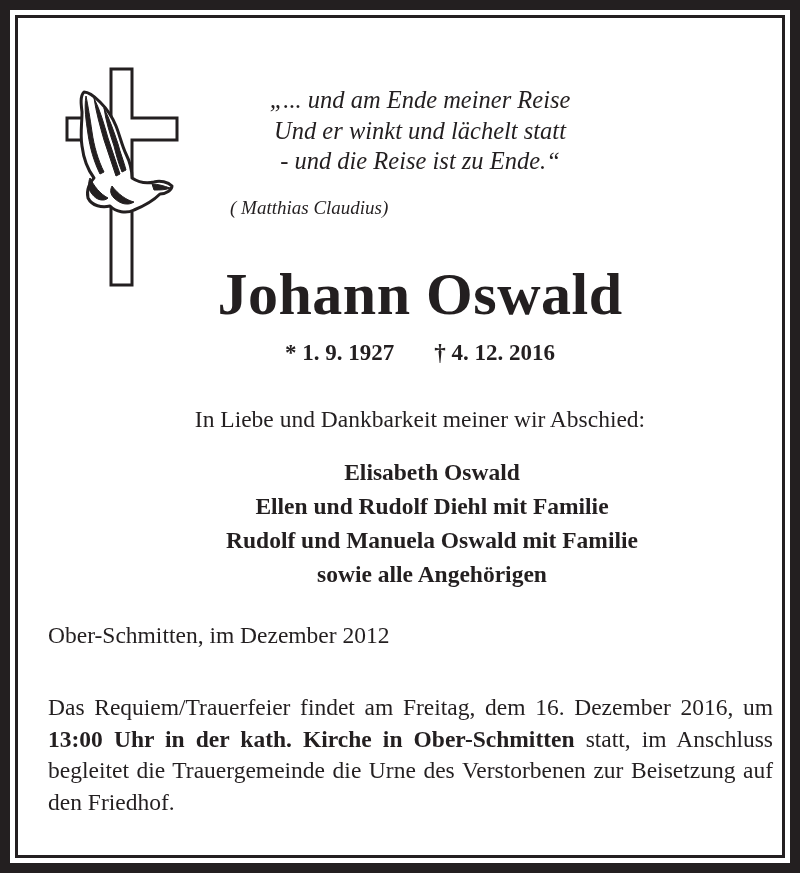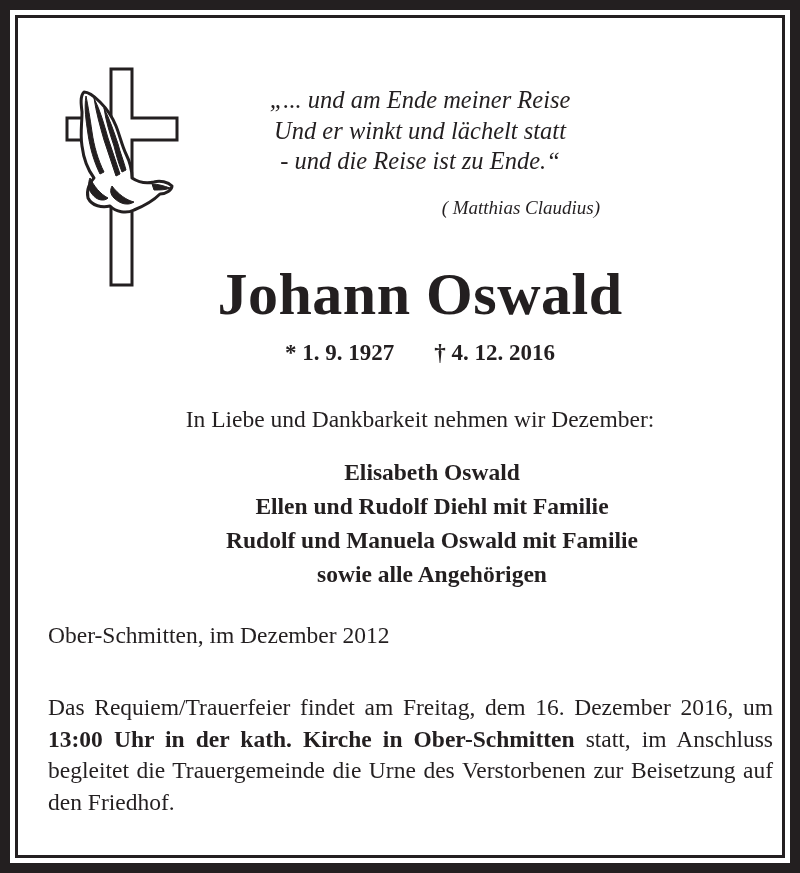--- a/index.html
+++ b/index.html
@@ -32,22 +32,22 @@
       left: 230px; top: 55px; width: 380px;
       text-align: center;
       font-style: italic;
       font-size: 24.5px;
       line-height: 30.5px;
       margin-top: 30px;
     }
     .quote .line { display: block; white-space: nowrap; }
     .author {
       position: absolute;
-      left: 220px; top: 196px; width: 380px;
-      text-align: right;
+      left: 230px; top: 196px; width: 380px;
+      text-align: left;
       font-style: italic;
       font-size: 19px;
       line-height: 24px;
     }
     .name {
       position: absolute;
       left: 150px; top: 258px; width: 540px;
       text-align: center;
       font-weight: bold;
       font-size: 60px;
@@ -129,21 +129,21 @@
 </div>
 
 <div class="author">( Matthias Claudius)</div>
 
 <div class="name">Johann Oswald</div>
 
 <div class="dates">
   <span>* 1. 9. 1927</span><span class="sep"></span><span>† 4. 12. 2016</span>
 </div>
 
-<div class="farewell">In Liebe und Dankbarkeit nehmen wir Dezember:</div>
+<div class="farewell">In Liebe und Dankbarkeit meiner wir Abschied:</div>
 
 <div class="mourners">
   <span class="line">Elisabeth Oswald</span>
   <span class="line">Ellen und Rudolf Diehl mit Familie</span>
   <span class="line">Rudolf und Manuela Oswald mit Familie</span>
   <span class="line">sowie alle Angehörigen</span>
 </div>
 
 <div class="place">Ober-Schmitten, im Dezember 2012</div>
 

